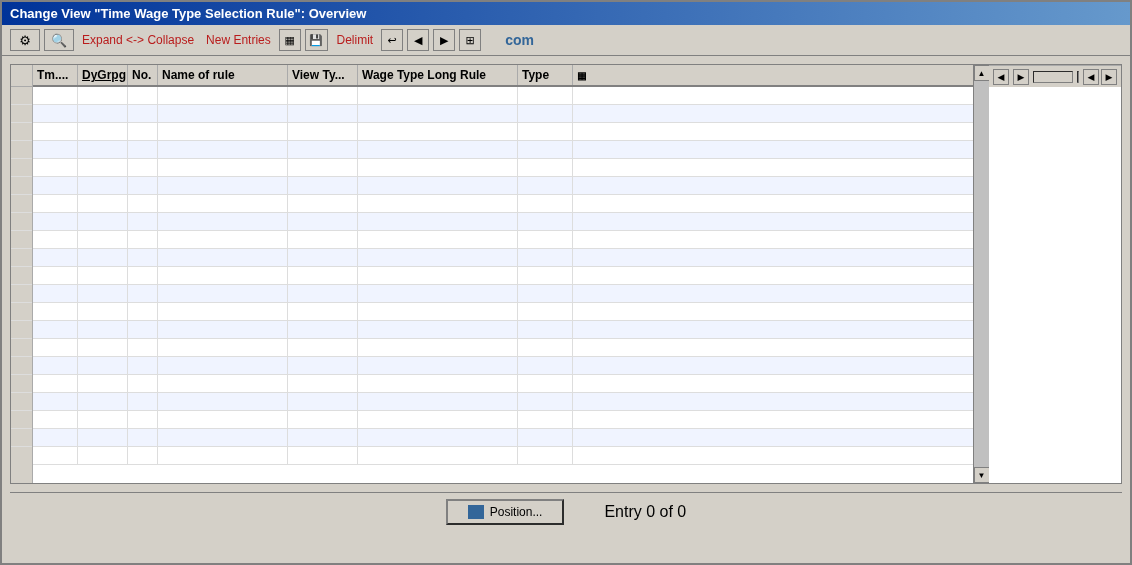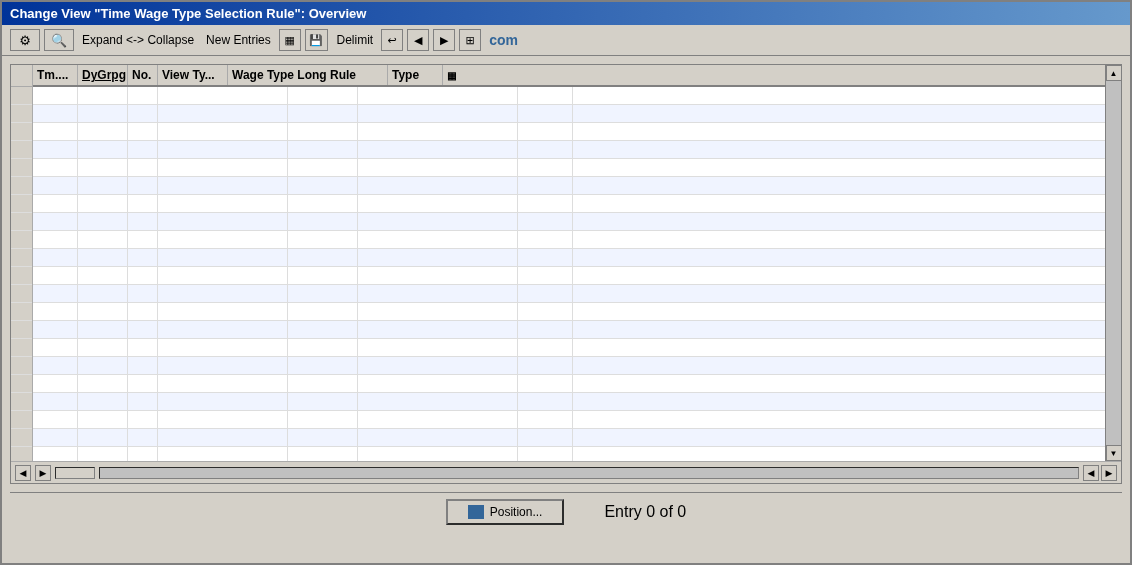--- a/index.html
+++ b/index.html
@@ -47,37 +47,37 @@
       justify-content: center;
       min-width: 22px;
       height: 22px;
     }
     .toolbar-text-btn {
       background: #d4d0c8;
       border: none;
       padding: 2px 4px;
       cursor: pointer;
       font-size: 12px;
-      color: #000000;
+      color: #b91c1c;
     }
     .content-area {
       flex: 1;
       background: #d4d0c8;
       padding: 8px;
       display: flex;
       flex-direction: column;
       gap: 8px;
     }
     .table-container {
       border: 1px solid #808080;
       background: white;
       flex: 1;
       overflow: hidden;
       display: flex;
-      flex-direction: column;
+      flex-direction: row;
       max-height: 420px;
     }
     .table-scroll-wrapper {
       flex: 1;
       overflow: hidden;
       display: flex;
     }
     .row-numbers {
       width: 22px;
       background: #d4d0c8;
@@ -292,21 +292,21 @@
     <button class="toolbar-btn" title="Previous">
       <span>◀</span>
     </button>
     <button class="toolbar-btn" title="Next">
       <span>▶</span>
     </button>
     <button class="toolbar-btn" title="Columns">
       <span>⊞</span>
     </button>
 
-    <span style="font-size:14px; color:#336699; font-weight:bold; margin-left:4px;">com</span>
+    <span style="font-size:14px; color:#336699; font-weight:bold; margin-left:20px;">com</span>
   </div>
 
   <div class="content-area">
 
     <div class="table-container">
       <div class="table-scroll-wrapper">
 
         <div class="row-numbers">
           <div class="row-num-header"></div>
           <div class="row-num-cell"></div>
@@ -330,20 +330,21 @@
           <div class="row-num-cell"></div>
           <div class="row-num-cell"></div>
         </div>
 
         <div class="table-main">
 
           <div class="table-header">
             <div class="th th-tm">Tm....</div>
             <div class="th th-dy">DyGrpg</div>
             <div class="th th-no">No.</div>
+            <div class="th th-name">Name of rule</div>
             <div class="th th-wagety">View Ty...</div>
             <div class="th th-wagelong">Wage Type Long Rule</div>
             <div class="th th-from">Type</div>
             <div class="th-scrollicon">▦</div>
           </div>
 
           <div class="table-body">
             <div class="table-rows" id="table-rows-container">
 
             <div class="tr">

